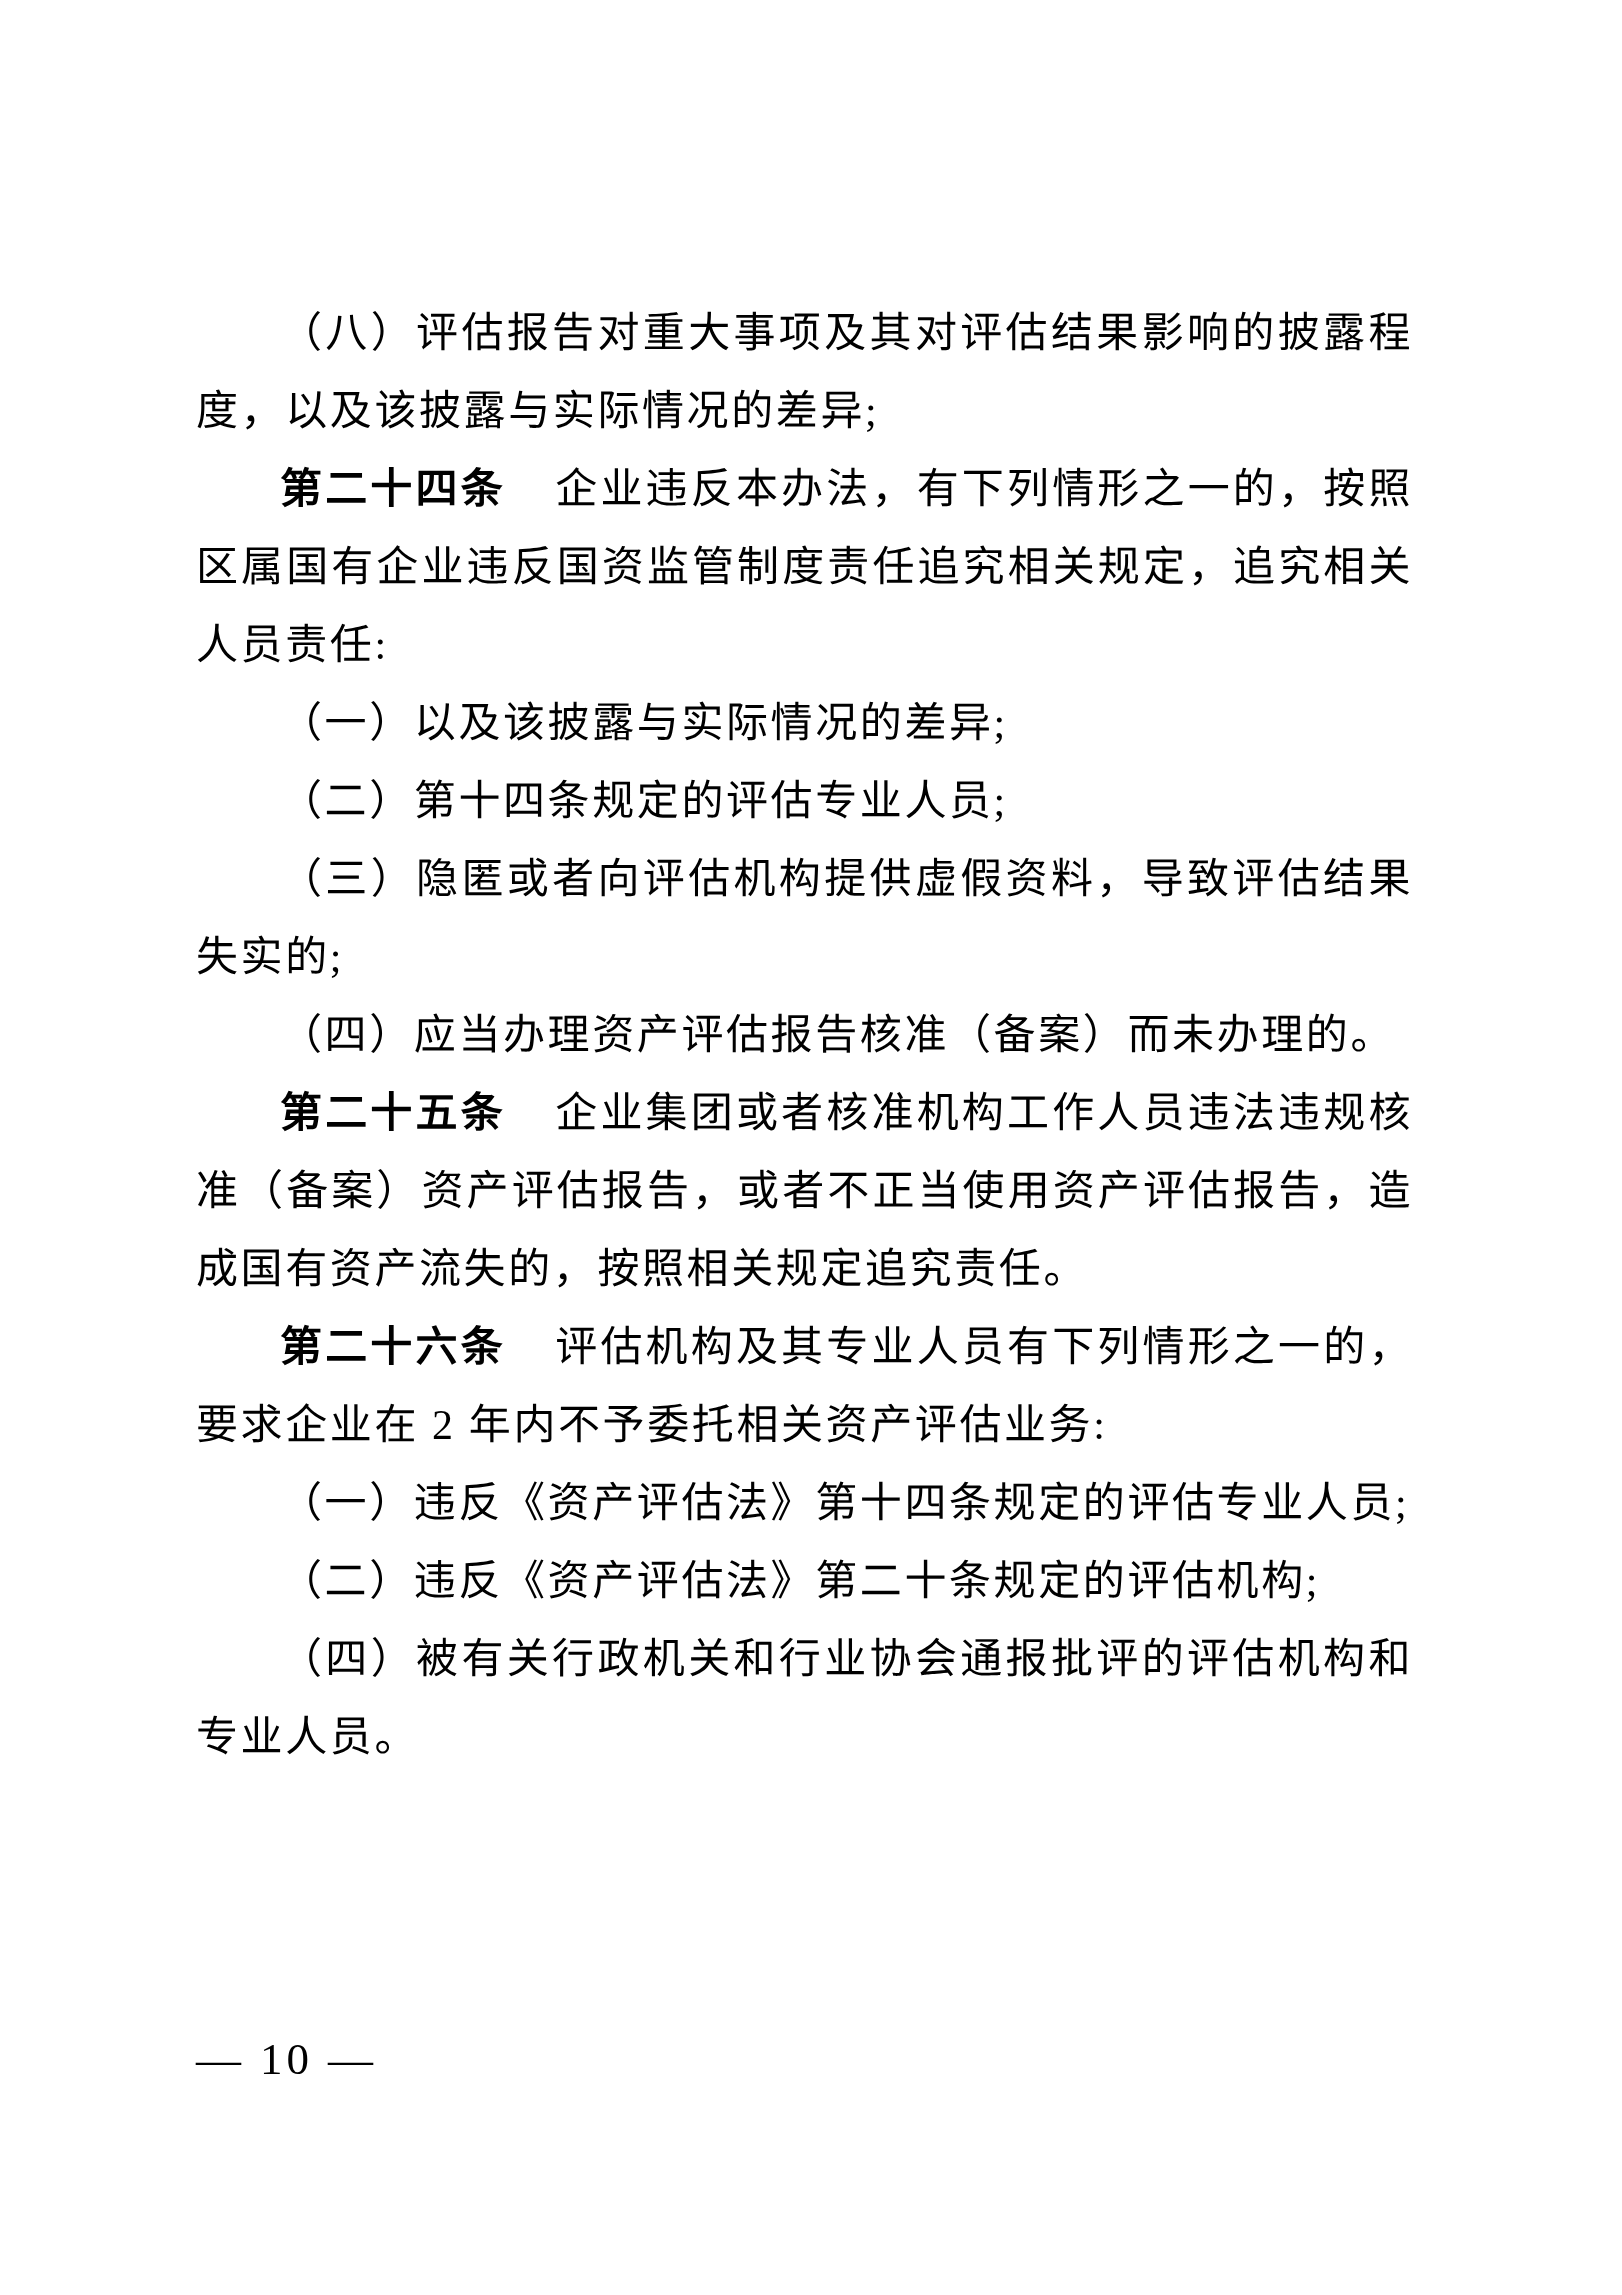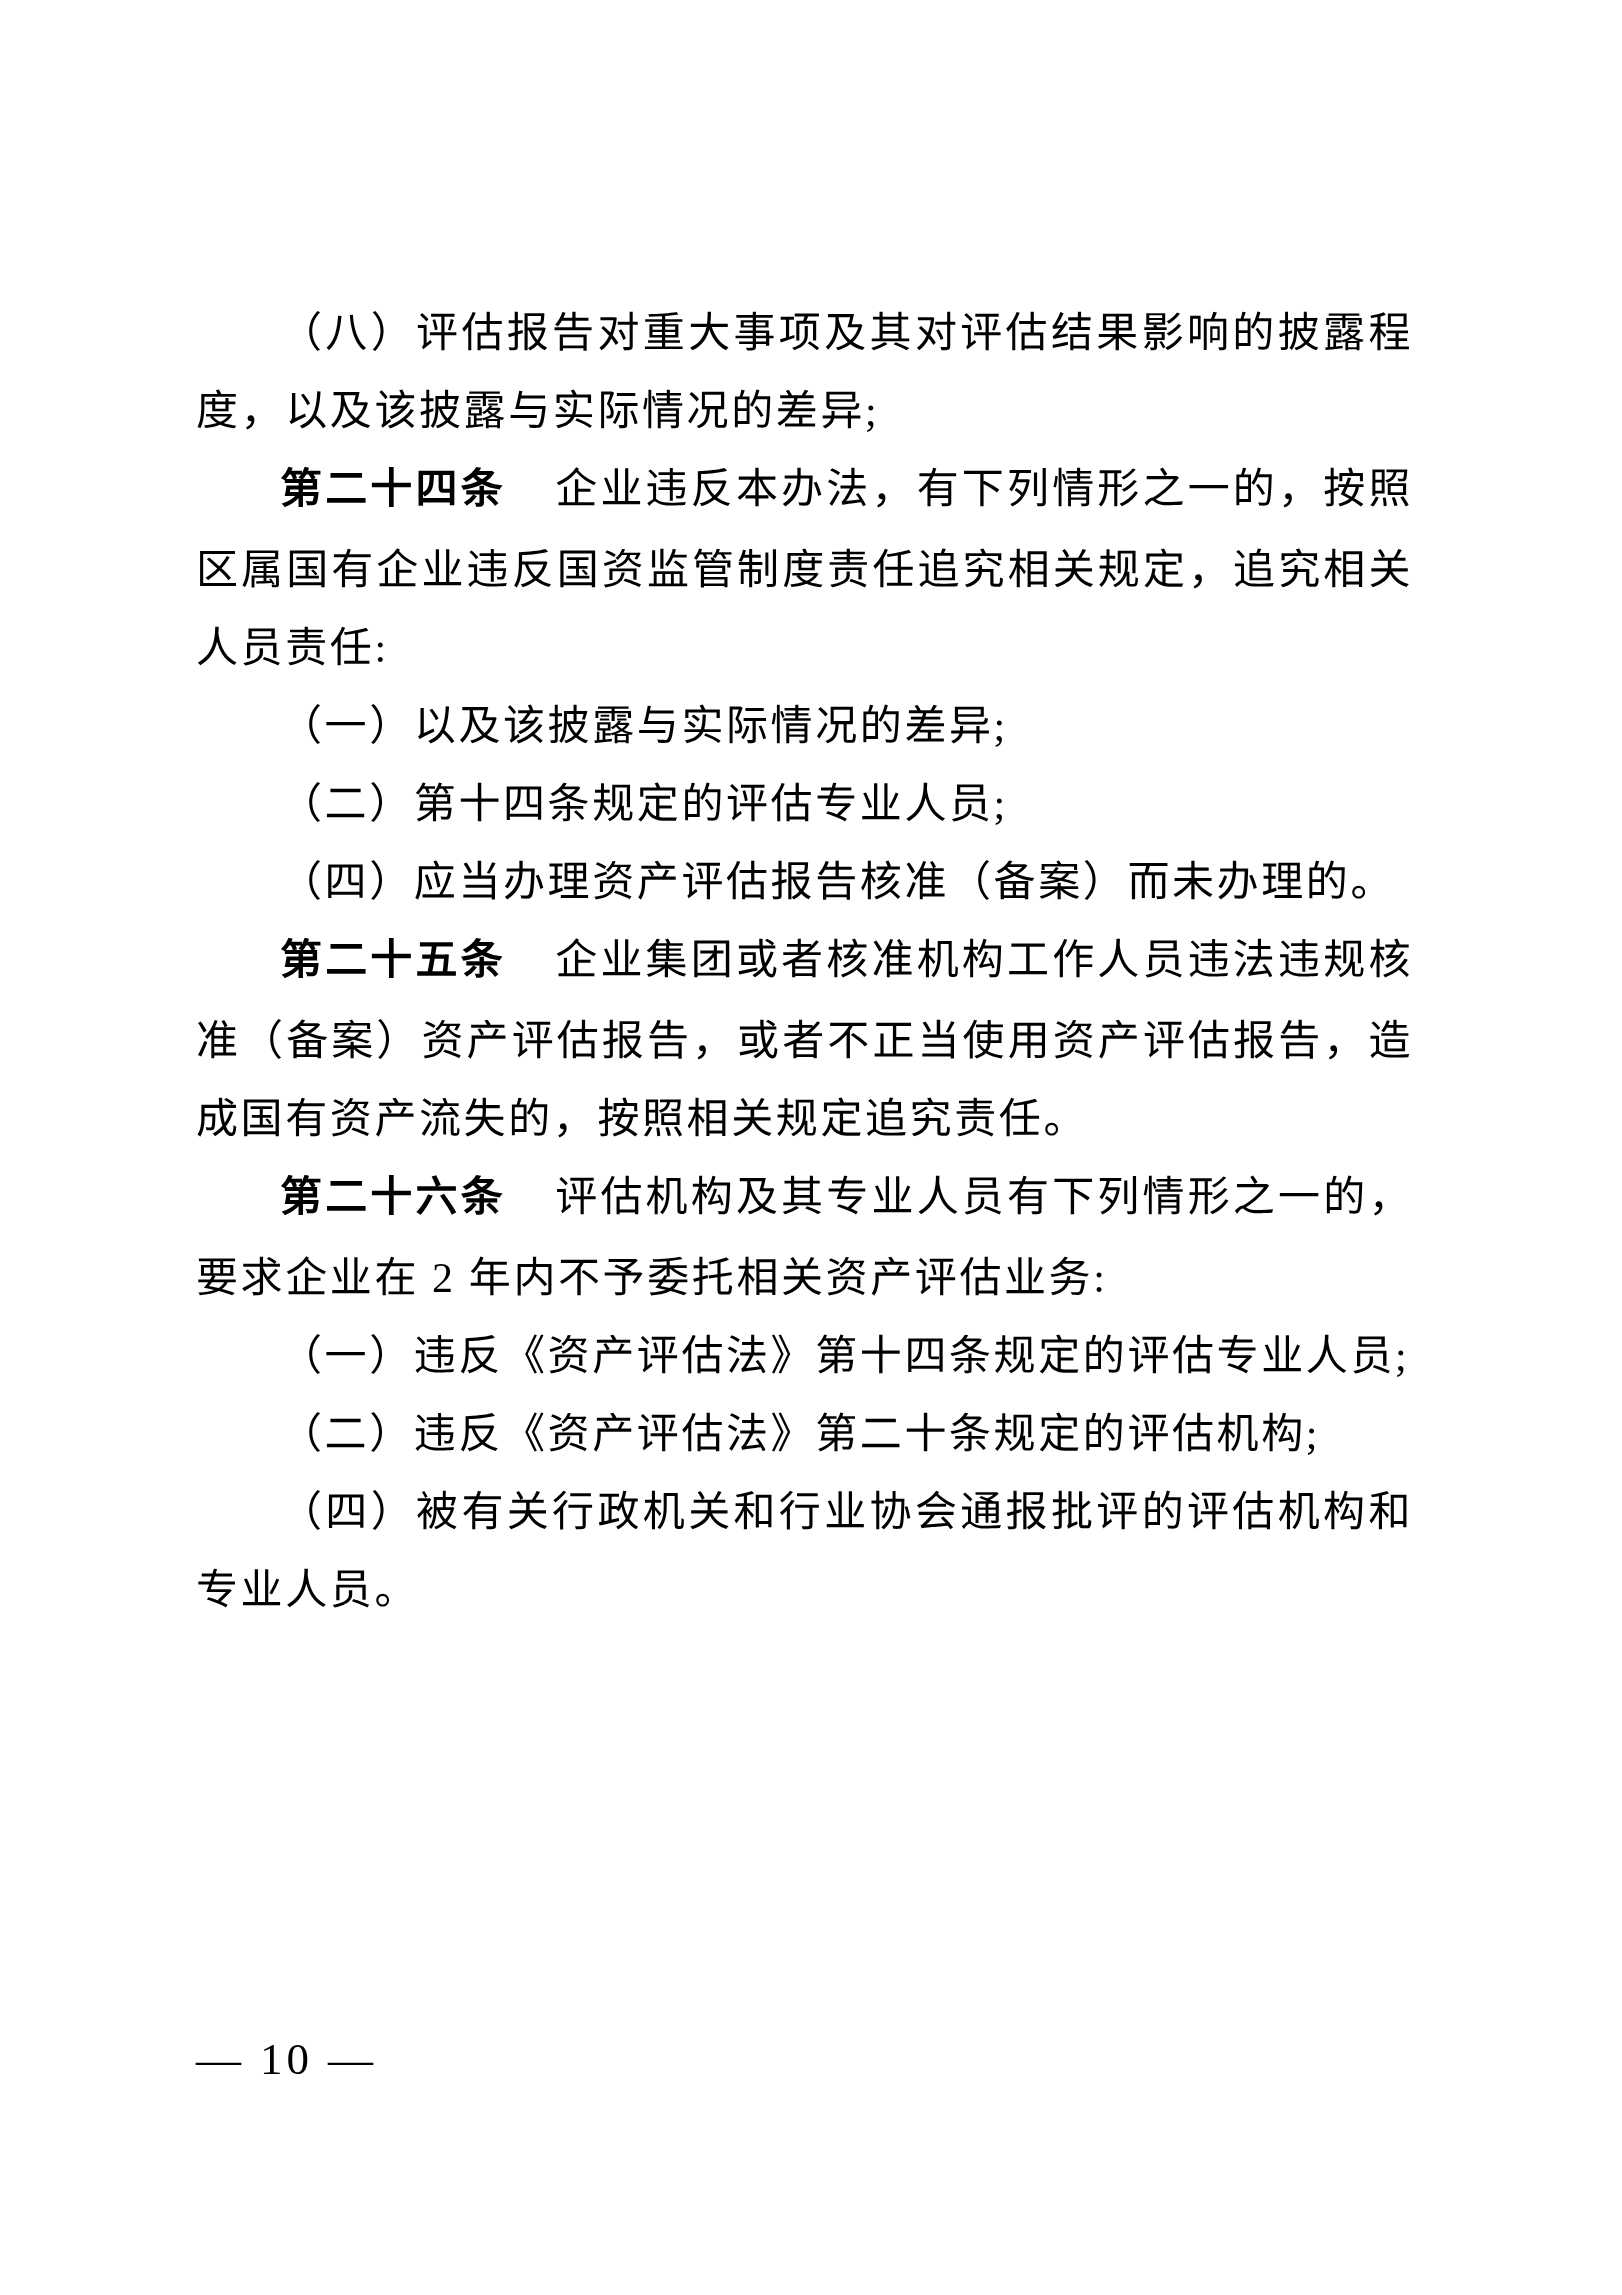--- a/index.html
+++ b/index.html
@@ -32,21 +32,21 @@
     text-justify: inter-ideograph;
     color: #000000;
   }
   .para {
     margin: 0;
     padding: 0;
     text-indent: 2em;
   }
   .lead {
     font-weight: bold;
-    font-family: Liberation Mono, monospace;
+    font-family: Liberation Sans, sans-serif;
     margin-right: 0.85em;
   }
   .footer {
     position: absolute;
     left: 196px;
     top: 2033px;
     font-family: "Liberation Serif", "DejaVu Serif", serif;
     font-size: 45px;
     letter-spacing: 3.9px;
     color: #000000;
@@ -72,20 +72,24 @@
   <p class="para">
     
     <span class="body-text">（一）以及该披露与实际情况的差异;</span>
   </p>
 
   <p class="para">
     
     <span class="body-text">（二）第十四条规定的评估专业人员;</span>
   </p>
 
+  <p class="para">
+    
+    <span class="body-text">（三）隐匿或者向评估机构提供虚假资料，导致评估结果失实的;</span>
+  </p>
 
   <p class="para">
     
     <span class="body-text">（四）应当办理资产评估报告核准（备案）而未办理的。</span>
   </p>
 
   <p class="para">
     <span class="lead">第二十五条</span>
     <span class="body-text">企业集团或者核准机构工作人员违法违规核准（备案）资产评估报告，或者不正当使用资产评估报告，造成国有资产流失的，按照相关规定追究责任。</span>
   </p>

